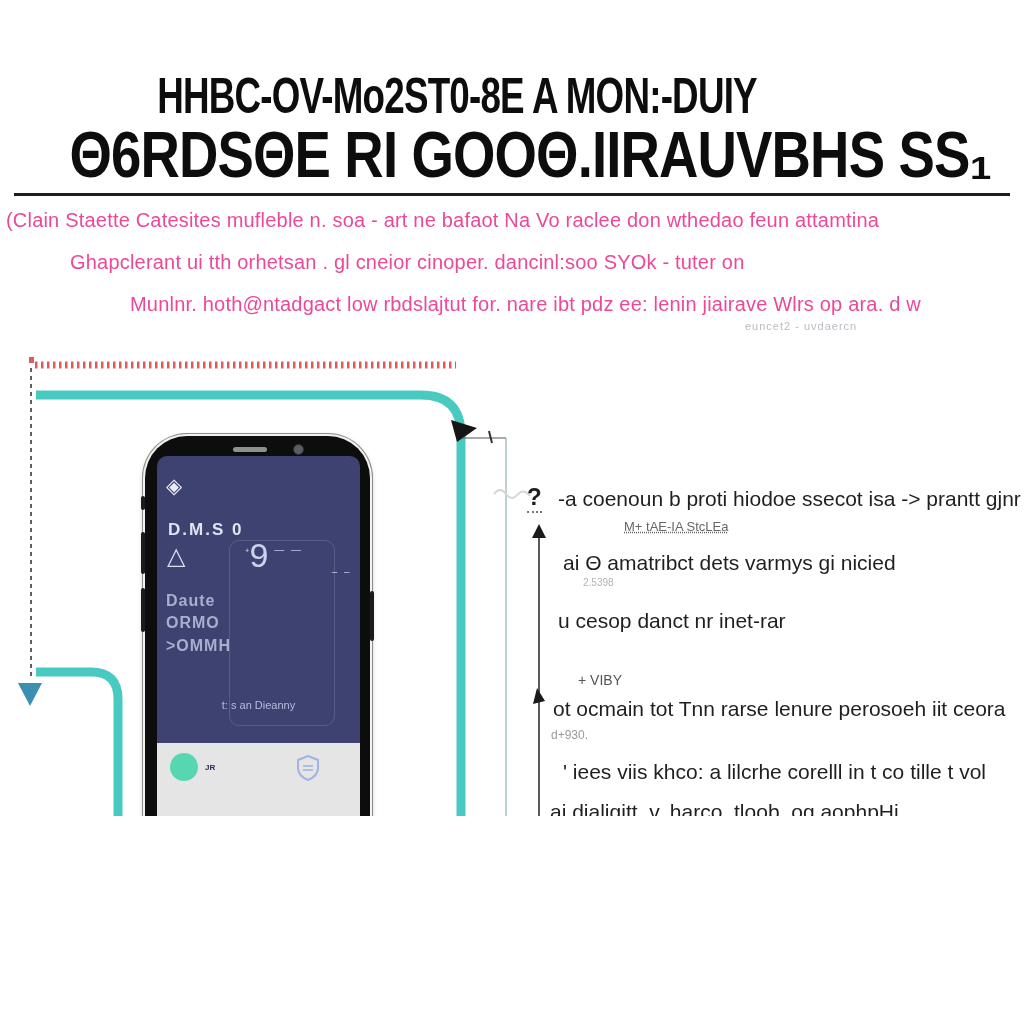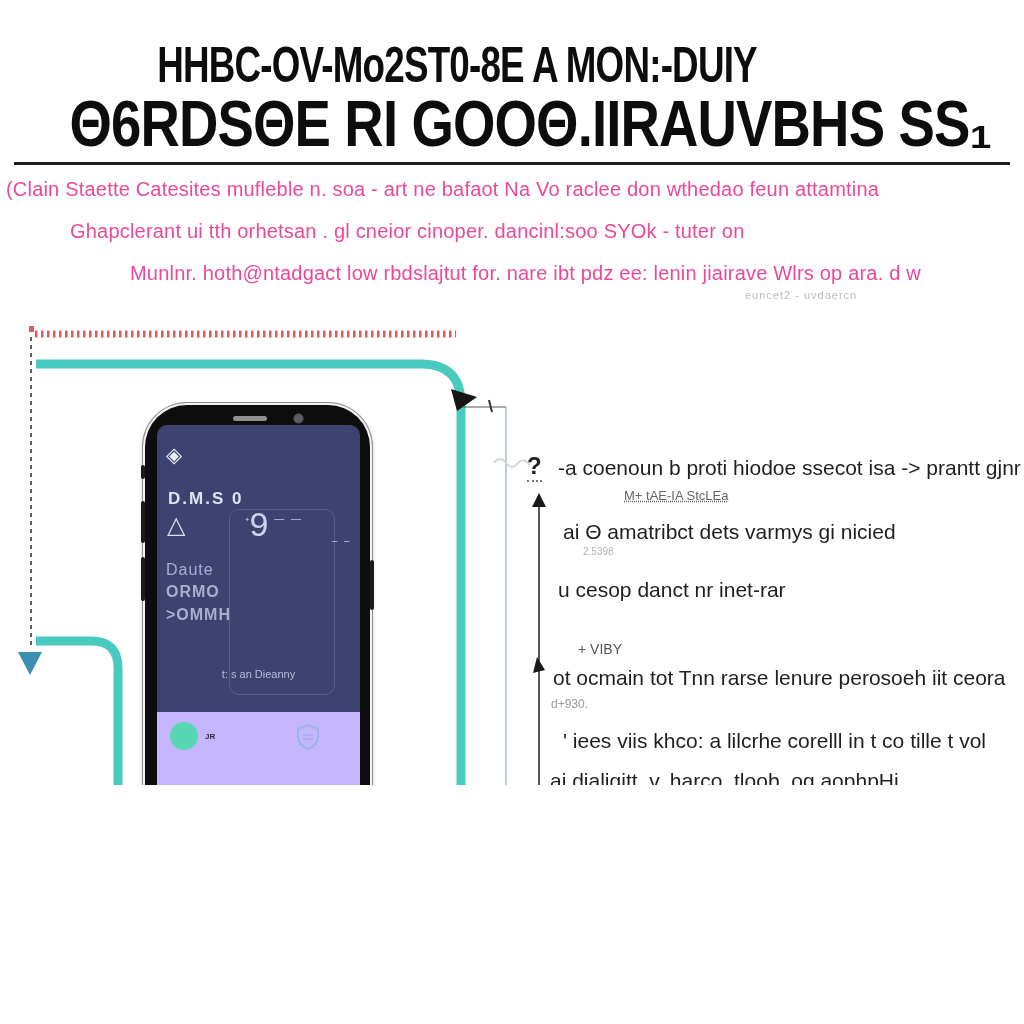--- a/index.html
+++ b/index.html
@@ -1,17 +1,17 @@
 <!DOCTYPE html>
 <html><head>
 <meta charset="utf-8">
 <style>
   html,body{margin:0;padding:0;background:#fff;}
   #page{position:relative;width:1024px;height:785px;background:#ffffff;overflow:hidden;
-        font-family:"Liberation Sans", sans-serif;color:#1a1a1a;}
+        font-family:"Liberation Sans", sans-serif;color:#1a1a1a;margin-top:31px;}
   
   .title1{position:absolute;top:36px;left:0;width:1024px;text-align:center;
           font-size:46px;font-weight:800;letter-spacing:-1px;color:#0d0d0d;
           transform:translateX(-55px) scaleX(0.80) scaleY(1.08);transform-origin:center top;white-space:nowrap;}
   .title2{position:absolute;top:86px;left:0;width:1024px;text-align:center;
           font-size:62px;font-weight:800;letter-spacing:-1px;color:#0d0d0d;
           transform:translateX(8px) scaleX(0.88) scaleY(1.05);transform-origin:center top;white-space:nowrap;}
   .rule{position:absolute;top:162px;left:14px;width:996px;height:3px;background:#1d1d1d;}
   .intro{position:absolute;font-size:20px;color:#ec4899;white-space:nowrap;letter-spacing:0.2px;}
   .i1{top:178px;left:6px;}
@@ -33,25 +33,25 @@
   .scr-title{position:absolute;left:11px;top:64px;font-size:17px;font-weight:700;
              letter-spacing:2px;color:#dfe3f2;}
   .scr-tri{position:absolute;left:10px;top:86px;font-size:24px;color:#d9ddf0;}
   .bignum{position:absolute;left:88px;top:82px;display:flex;align-items:flex-start;color:#ccd2ee;}
   .bignum .plus{font-size:13px;margin-top:6px;}
   .bignum .nine{font-size:34px;font-weight:400;line-height:1;}
   .dashcol{margin-left:6px;margin-top:6px;font-size:10px;line-height:11px;color:#c3c9e8;
            letter-spacing:2px;white-space:pre;}
   .ghostrect{position:absolute;left:72px;top:84px;width:104px;height:184px;
              border:1px solid rgba(255,255,255,0.14);border-radius:10px;}
-  .scr-l1{position:absolute;left:9px;top:136px;font-size:16px;font-weight:400;letter-spacing:1px;color:#a9aecf;text-align:right;}
+  .scr-l1{position:absolute;left:9px;top:136px;font-size:16px;font-weight:700;letter-spacing:1px;color:#a9aecf;text-align:right;}
   .scr-l2{position:absolute;left:9px;top:158px;font-size:16px;font-weight:700;letter-spacing:1px;color:#a9aecf;}
   .scr-l3{position:absolute;left:9px;top:181px;font-size:16px;font-weight:700;letter-spacing:1px;color:#a9aecf;}
   .scr-note{position:absolute;left:0;top:243px;width:100%;text-align:center;font-size:11px;color:#b6bcdf;}
-  .scr-panel{position:absolute;left:0;top:287px;width:100%;height:127px;background:#c4b5fd;}
+  .scr-panel{position:absolute;left:0;top:287px;width:100%;height:127px;background:#e5e5e5;}
   .avatar{position:absolute;left:13px;top:10px;width:28px;height:28px;border-radius:50%;background:#57d7b1;}
   .avatar-label{position:absolute;left:48px;top:20px;font-size:8px;color:#2b2f55;font-weight:700;}
   .shield{position:absolute;left:138px;top:11px;}
   .btnL{position:absolute;left:-4px;width:4px;background:#1b1b1b;border-radius:2px;}
   .btnR{position:absolute;right:-4px;width:4px;background:#1b1b1b;border-radius:2px;}
   
   .ann{position:absolute;z-index:3;white-space:nowrap;color:#1f1f1f;}
   .f-big{font-size:21px;}
   .f-small{font-size:13px;color:#666;}
   .qmark{font-size:24px;font-weight:700;border-bottom:2px dotted #777;}

